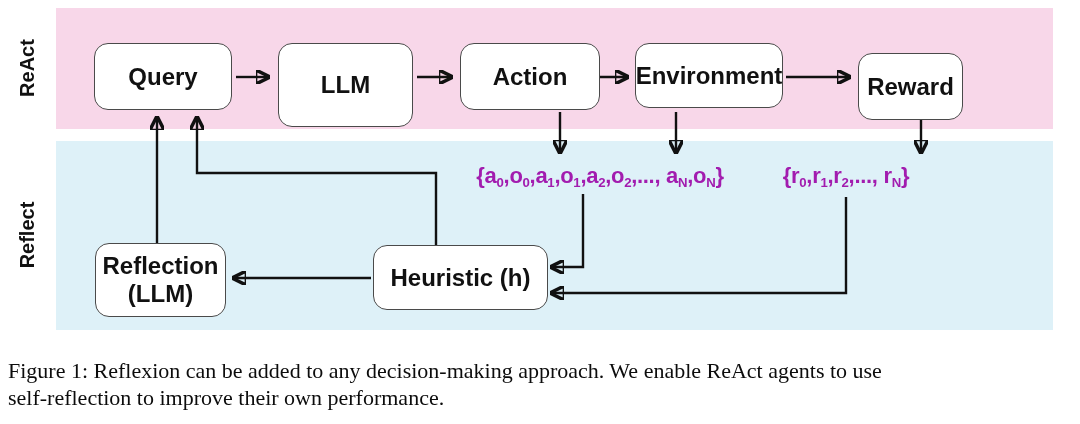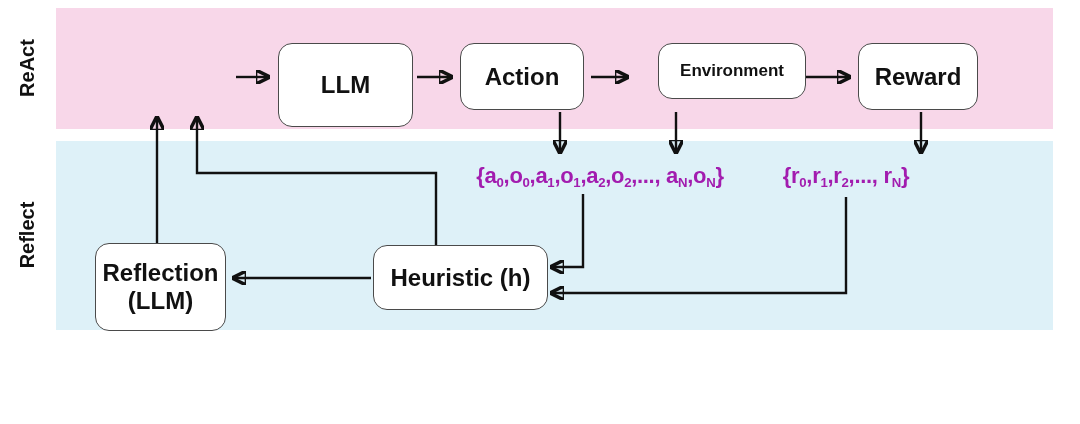--- a/index.html
+++ b/index.html
@@ -110,28 +110,33 @@
     <path d="M560 112 L560 152" marker-end="url(#ah)"></path>
     <path d="M676 112 L676 152" marker-end="url(#ah)"></path>
     <path d="M921 112 L921 152" marker-end="url(#ah)"></path>
     <path d="M583 194 L583 267 L552 267" marker-end="url(#ah)"></path>
     <path d="M846 197 L846 293 L552 293" marker-end="url(#ah)"></path>
     <path d="M371 278 L234 278" marker-end="url(#ah)"></path>
     <path d="M157 243 L157 118" marker-end="url(#ah)"></path>
     <path d="M436 245 L436 173 L197 173 L197 118" marker-end="url(#ah)"></path>
   </svg>
 
+  <div class="node" style="left:94px;  top:43px; width:138px; height:67px;">Query</div>
   <div class="node" style="left:278px; top:43px; width:135px; height:84px;">LLM</div>
-  <div class="node" style="left:460px; top:43px; width:124px; height:67px;">Action</div>
-  <div class="node" style="left:658px; top:43px; width:148px; height:56px; font-size:17px;">Environment</div>
-  <div class="node" style="left:858px; top:43px; width:120px; height:67px;">Reward</div>
+  <div class="node" style="left:460px; top:43px; width:140px; height:67px;">Action</div>
+  <div class="node" style="left:635px; top:43px; width:148px; height:65px; font-size:24px;">Environment</div>
+  <div class="node" style="left:858px; top:53px; width:105px; height:67px;">Reward</div>
 
-  <div class="node" style="left:95px; top:243px; width:131px; height:88px;">
+  <div class="node" style="left:95px; top:243px; width:131px; height:74px;">
     <span>Reflection</span>
     <span>(LLM)</span>
   </div>
   <div class="node" style="left:373px; top:245px; width:175px; height:65px;">Heuristic (h)</div>
 
   <div class="seq" style="left:455px; top:163px; width:290px;">{a<sub>0</sub>,o<sub>0</sub>,a<sub>1</sub>,o<sub>1</sub>,a<sub>2</sub>,o<sub>2</sub>,..., a<sub>N</sub>,o<sub>N</sub>}</div>
   <div class="seq" style="left:770px; top:163px; width:152px;">{r<sub>0</sub>,r<sub>1</sub>,r<sub>2</sub>,..., r<sub>N</sub>}</div>
 
+  <div class="caption">
+    <div>Figure 1: Reflexion can be added to any decision-making approach. We enable ReAct agents to use</div>
+    <div>self-reflection to improve their own performance.</div>
+  </div>
 
 </div>
 
 </body></html>

